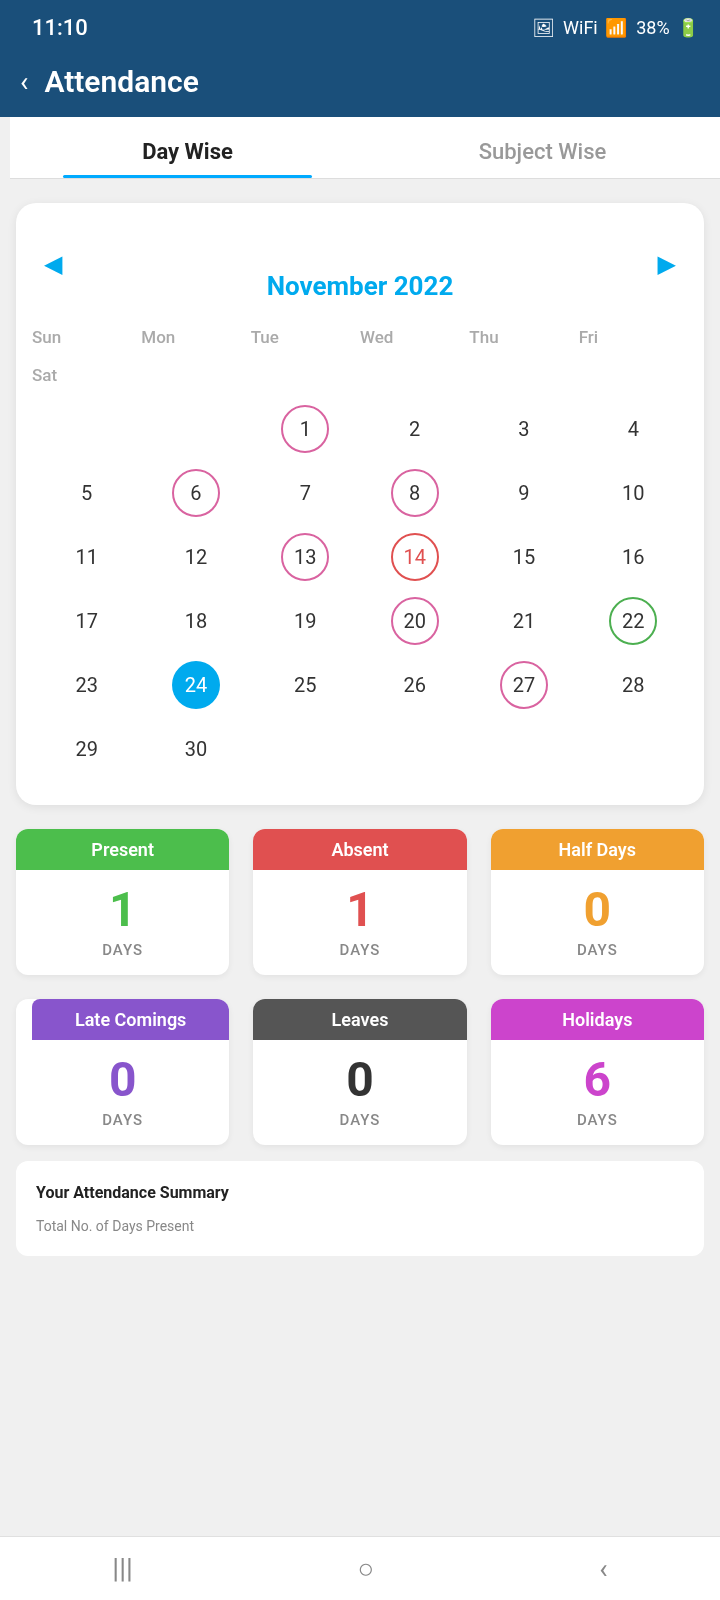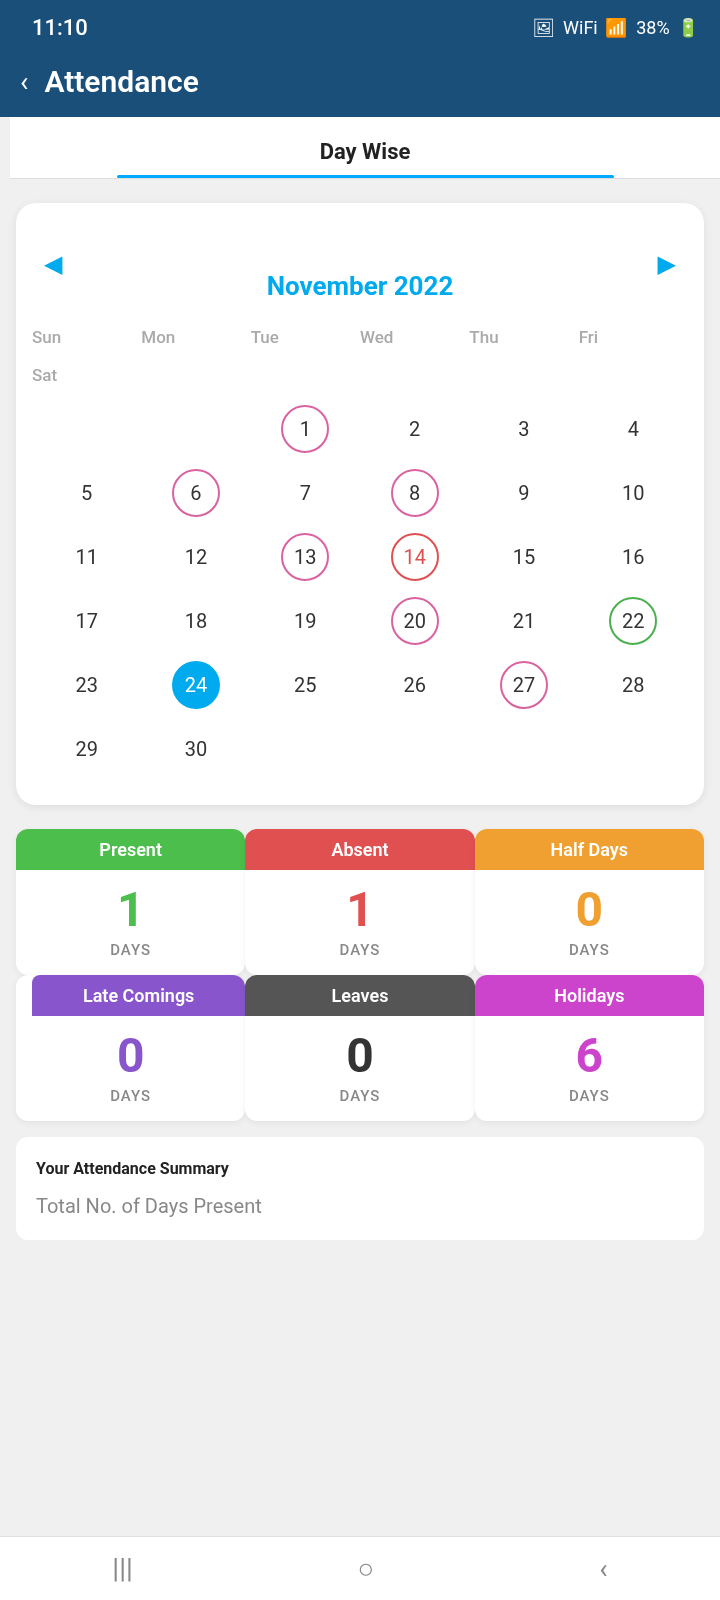--- a/index.html
+++ b/index.html
@@ -129,21 +129,21 @@
     .circle-pink { border: 2px solid #d963a0; }
     .circle-red { border: 2px solid #e05050; color: #e05050; }
     .circle-green { border: 2.5px solid #4caf50; }
     .bg-blue { background: #00aaee; color: white; }
 
     
     .stats-section {
       margin: 0 16px 16px 16px;
       display: grid;
       grid-template-columns: 1fr 1fr 1fr;
-      gap: 0;
+      gap: 24px;
     }
     .stat-card {
       background: white;
       border-radius: 12px;
       overflow: hidden;
       box-shadow: 0 2px 6px rgba(0,0,0,0.06);
     }
     .stat-header {
       padding: 10px 6px;
       text-align: center;
@@ -190,21 +190,21 @@
       border-radius: 12px;
       padding: 22px 20px 16px 20px;
     }
     .summary-title {
       font-size: 16px;
       font-weight: 700;
       color: #222;
       margin-bottom: 10px;
     }
     .summary-row {
-      font-size: 20px;
+      font-size: 14px;
       color: #888;
       padding: 6px 0;
     }
 
     
     .bottom-nav {
       position: fixed;
       bottom: 0;
       width: 720px;
       background: white;
@@ -238,20 +238,23 @@
 
 <div class="header">
   <span class="back-icon">‹</span>
   <span class="header-title">Attendance</span>
 </div>
 
 <div class="tabs">
   <div class="tab active">
     <span>Day Wise</span>
   </div>
+  <div class="tab">
+    <span>Subject Wise</span>
+  </div>
 </div>
 
 <div class="calendar-card">
   <div class="calendar-header">
     <span class="cal-nav">◀</span>
     <span class="cal-month-title">November 2022</span>
     <span class="cal-nav">▶</span>
   </div>
 
   <div class="cal-grid">

